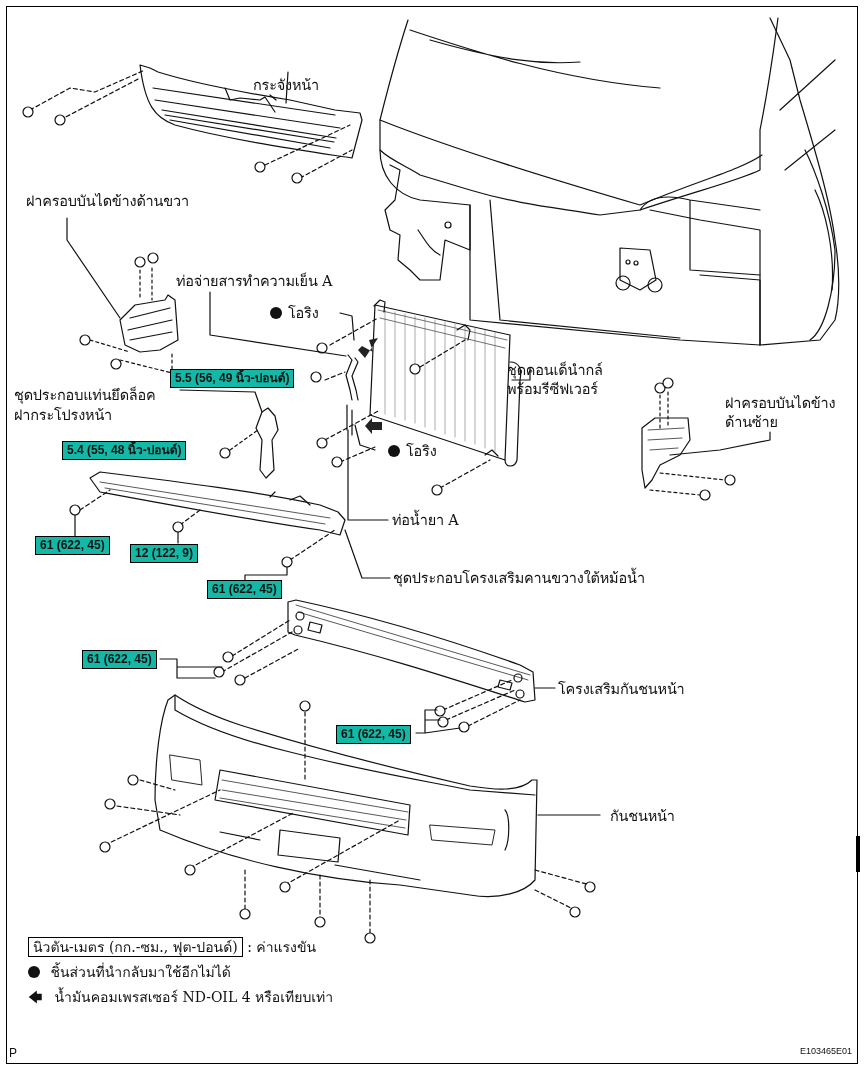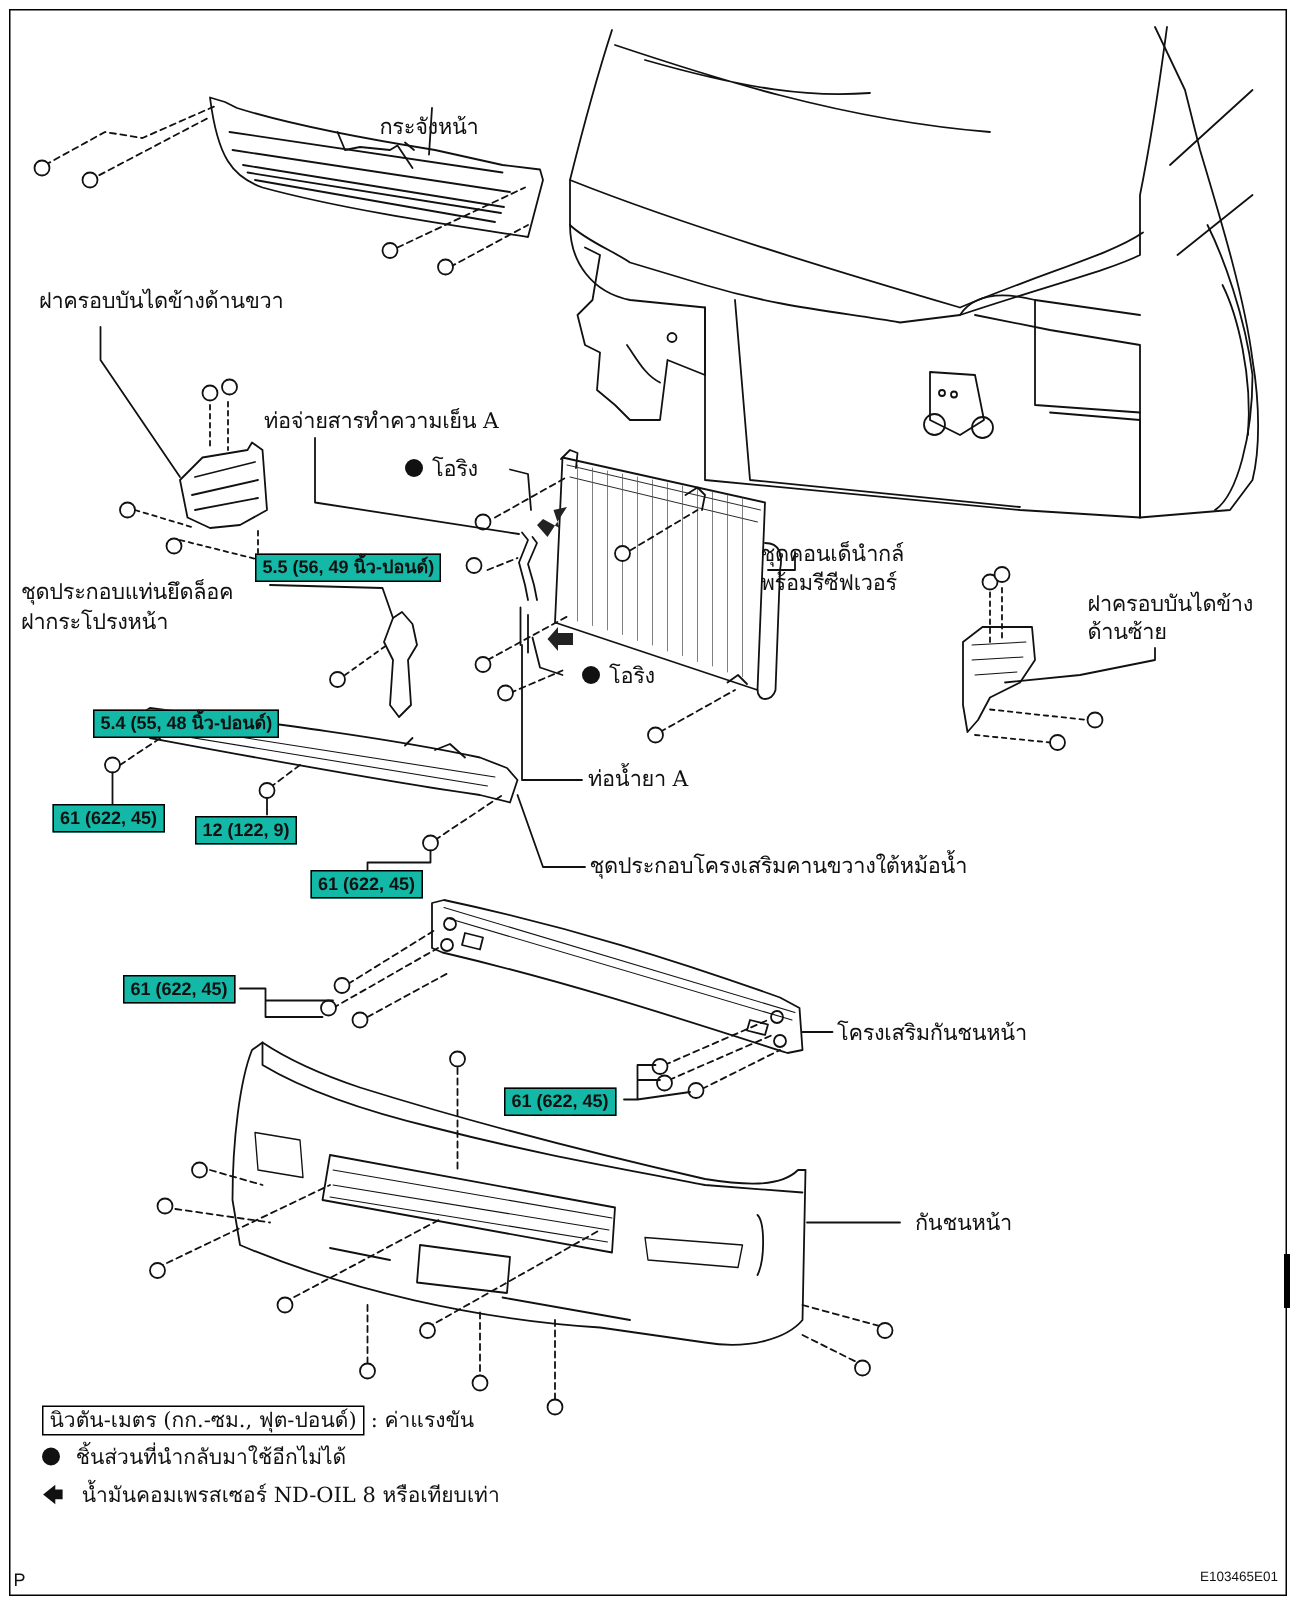--- a/index.html
+++ b/index.html
@@ -237,35 +237,35 @@
 <div class="lbl" style="left:14px;top:406px;">ฝากระโปรงหน้า</div>
 <div class="lbl" style="left:725px;top:394px;">ฝาครอบบันไดข้าง</div>
 <div class="lbl" style="left:725px;top:413px;">ด้านซ้าย</div>
 <div class="lbl" style="left:388px;top:442px;"><span class="dot"></span><span>โอริง</span></div>
 <div class="lbl" style="left:392px;top:511px;">ท่อน้ำยา A</div>
 <div class="lbl" style="left:393px;top:569px;">ชุดประกอบโครงเสริมคานขวางใต้หม้อน้ำ</div>
 <div class="lbl" style="left:558px;top:680px;">โครงเสริมกันชนหน้า</div>
 <div class="lbl" style="left:610px;top:807px;">กันชนหน้า</div>
 
 <div class="torque" style="left:170px;top:369px;">5.5 (56, 49 นิ้ว-ปอนด์)</div>
-<div class="torque" style="left:62px;top:441px;margin-top:32px;">5.4 (55, 48 นิ้ว-ปอนด์)</div>
+<div class="torque" style="left:62px;top:441px;">5.4 (55, 48 นิ้ว-ปอนด์)</div>
 <div class="torque" style="left:35px;top:536px;">61 (622, 45)</div>
 <div class="torque" style="left:130px;top:544px;">12 (122, 9)</div>
 <div class="torque" style="left:207px;top:580px;">61 (622, 45)</div>
 <div class="torque" style="left:82px;top:650px;">61 (622, 45)</div>
 <div class="torque" style="left:336px;top:725px;">61 (622, 45)</div>
 
 <div class="legend" style="top:938px;">
   <span class="box">นิวตัน-เมตร (กก.-ซม., ฟุต-ปอนด์)</span>
   <span>: ค่าแรงขัน</span>
 </div>
 <div class="legend" style="top:963px;">
   <span class="dot"></span>
   <span>ชิ้นส่วนที่นำกลับมาใช้อีกไม่ได้</span>
 </div>
 <div class="legend" style="top:988px;">
   <span class="arrow-ic">🡄</span>
-  <span>น้ำมันคอมเพรสเซอร์  ND-OIL 8 หรือเทียบเท่า</span>
+  <span>น้ำมันคอมเพรสเซอร์  ND-OIL 4 หรือเทียบเท่า</span>
 </div>
 
 <div class="corner-p">P</div>
 <div class="code">E103465E01</div>
 <div class="edge-mark"></div>
 
 </body></html>

